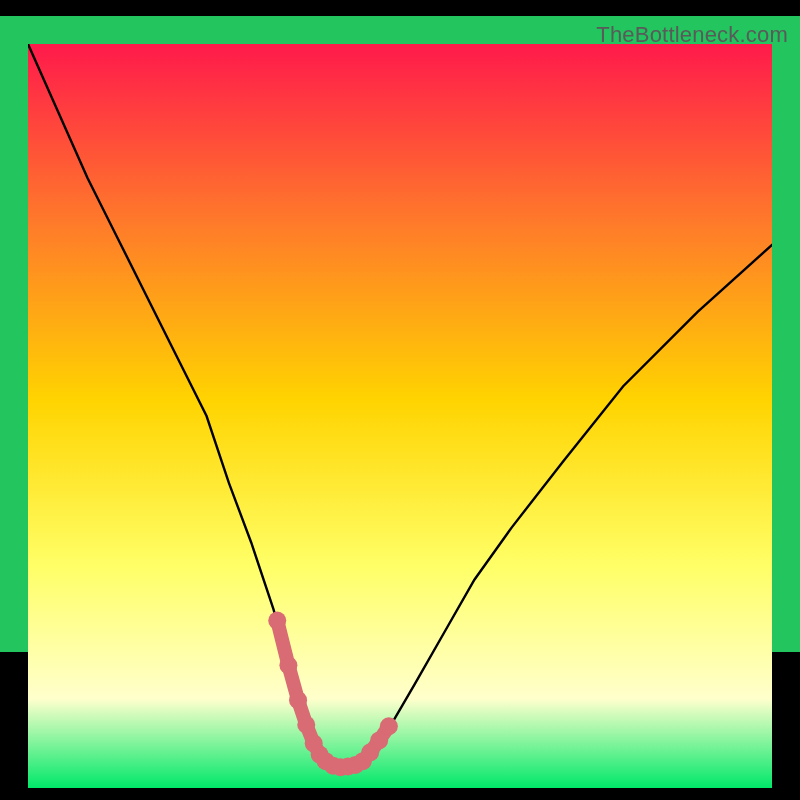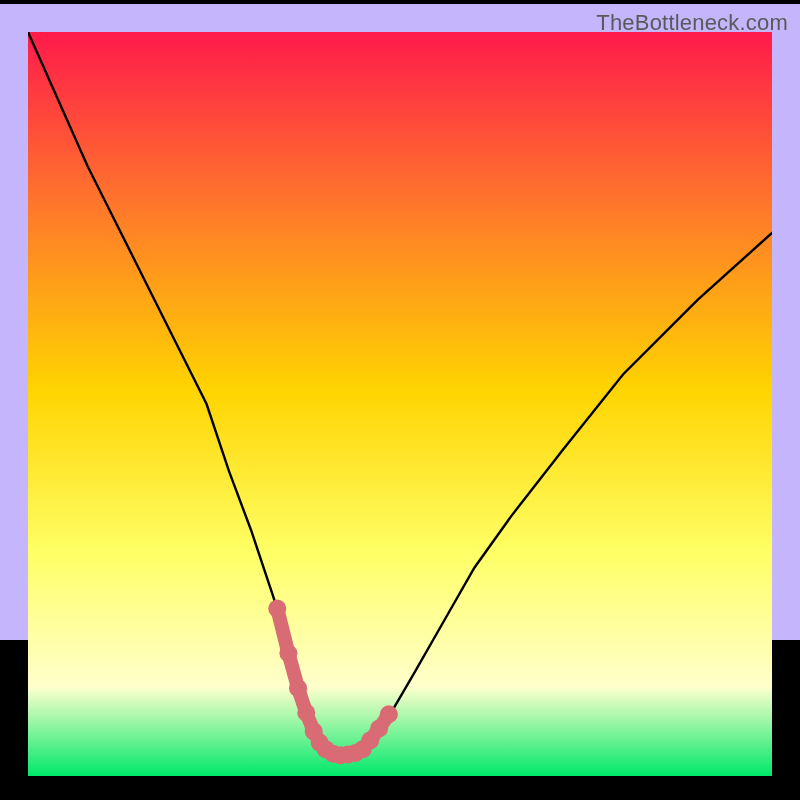--- a/index.html
+++ b/index.html
@@ -7,24 +7,24 @@
     padding: 0;
     width: 800px;
     height: 800px;
     background: #000;
     overflow: hidden;
     font-family: Arial, Helvetica, sans-serif;
   }
   .frame {
     position: absolute;
     left: 0;
-    top: 4px;
+    top: 16px;
     width: 800px;
     height: 636px;
-    background: #c4b5fd;
+    background: #22c55e;
   }
   .watermark {
     position: absolute;
     top: 6px;
     right: 12px;
     color: #5a5a5a;
     font-size: 22px;
     font-weight: 500;
     letter-spacing: 0.2px;
     user-select: none;

